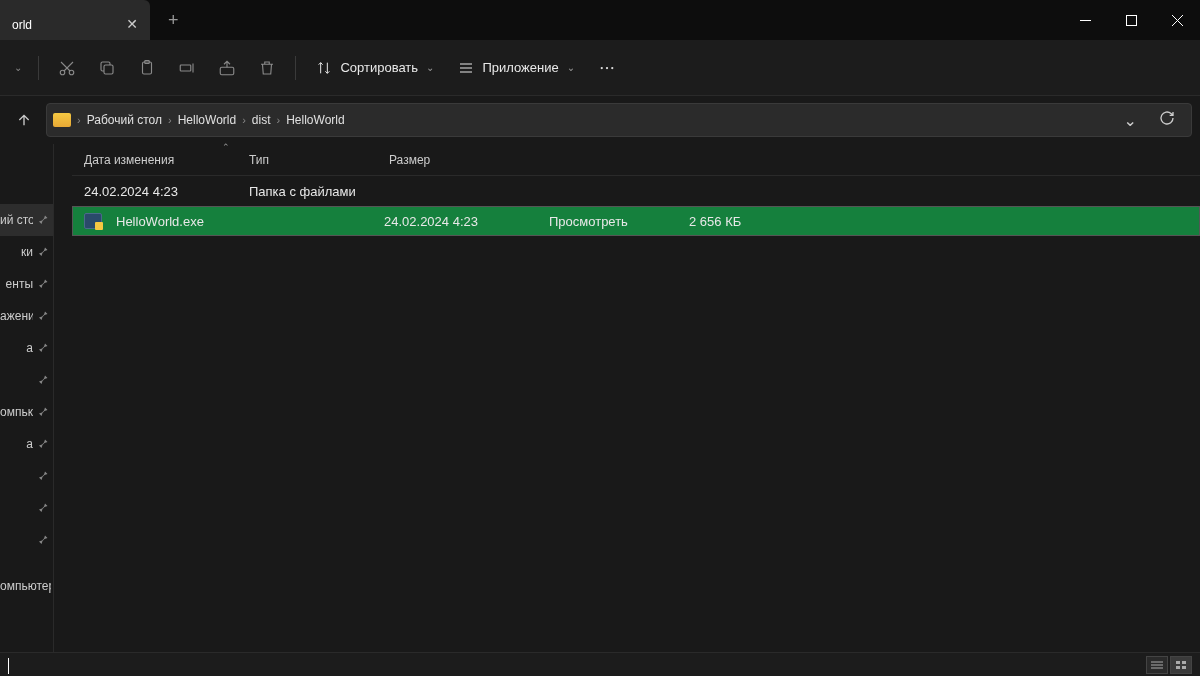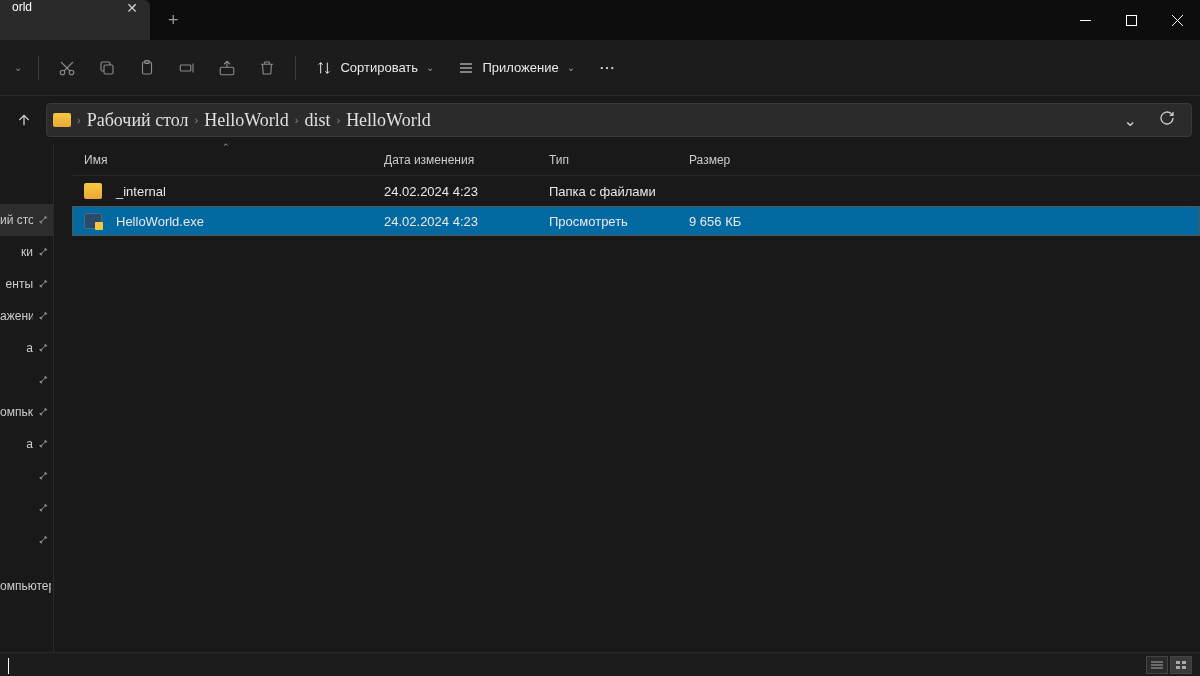--- a/index.html
+++ b/index.html
@@ -1,41 +1,41 @@
 <!DOCTYPE html>
 <html><head>
 <meta charset="utf-8">
 <style>
 * { margin: 0; padding: 0; box-sizing: border-box; font-family: 'Segoe UI', sans-serif; }
 body { background: #1a1a1a; color: #e0e0e0; width: 1200px; height: 676px; overflow: hidden; position: relative; }
 
 
 .titlebar { height: 40px; background: #0d0d0d; display: flex; align-items: center; }
-.tab { height: 40px; background: #2a2a2a; display: flex; align-items: flex-start; padding: 0 12px; gap: 10px; min-width: 150px; border-top-right-radius: 6px; }
+.tab { height: 40px; background: #2a2a2a; display: flex; align-items: flex-end; padding: 8px 12px; gap: 10px; min-width: 150px; border-top-right-radius: 6px; }
 .tab-title { font-size: 12px; color: #fff; }
 .tab-close { color: #ccc; font-size: 14px; cursor: pointer; margin-left: auto; }
 .new-tab { color: #999; font-size: 18px; padding: 0 18px; cursor: pointer; }
 .win-controls { margin-left: auto; display: flex; }
 .win-btn { width: 46px; height: 40px; display: flex; align-items: center; justify-content: center; color: #fff; cursor: pointer; }
 .win-btn svg { width: 11px; height: 11px; }
 
 
 .toolbar { height: 56px; background: #1c1c1c; display: flex; align-items: center; padding: 0 8px; gap: 4px; border-bottom: 1px solid #2a2a2a; }
 .tool-btn { width: 36px; height: 36px; display: flex; align-items: center; justify-content: center; cursor: pointer; border-radius: 4px; color: #8a8a8a; }
 .tool-btn svg { width: 18px; height: 18px; }
 .tool-sep { width: 1px; height: 24px; background: #3a3a3a; margin: 0 6px; }
 .tool-chevron { color: #8a8a8a; font-size: 10px; padding: 0 6px; cursor: pointer; }
 .tool-label-btn { display: flex; align-items: center; gap: 8px; padding: 0 10px; height: 36px; cursor: pointer; color: #e8e8e8; font-size: 13px; border-radius: 4px; }
 
 
 .addr-row { height: 48px; background: #191919; display: flex; align-items: center; padding: 0 8px; gap: 6px; }
 .nav-btn { width: 32px; height: 32px; display: flex; align-items: center; justify-content: center; cursor: pointer; color: #ccc; border-radius: 4px; }
 .addr-box { flex: 1; height: 34px; background: #2b2b2b; border: 1px solid #3a3a3a; border-radius: 4px; display: flex; align-items: center; padding: 0 6px; gap: 6px; }
 .folder-small { width: 18px; height: 14px; background: linear-gradient(#f5c842, #e8a935); border-radius: 2px; }
-.crumb { color: #e0e0e0; font-size: 18px; cursor: pointer; font-family: Liberation Serif, serif; }
+.crumb { color: #e0e0e0; font-size: 12px; cursor: pointer; }
 .crumb-sep { color: #888; font-size: 11px; }
 .addr-dd { margin-left: auto; color: #ccc; cursor: pointer; padding: 0 6px; }
 .addr-refresh { color: #ccc; cursor: pointer; padding: 0 10px; }
 .search-box { width: 200px; height: 34px; background: #2b2b2b; border: 1px solid #3a3a3a; border-radius: 4px; display: flex; align-items: center; padding: 0 10px; }
 .search-box input { flex: 1; background: transparent; border: none; outline: none; color: #888; font-size: 13px; }
 .search-icon { color: #ccc; }
 
 
 .main { display: flex; height: calc(100% - 40px - 56px - 48px - 24px); }
 .sidebar { width: 54px; background: #191919; border-right: 1px solid #2a2a2a; position: relative; overflow: hidden; }
@@ -48,21 +48,21 @@
 .filelist { flex: 1; background: #191919; display: flex; flex-direction: column; }
 .scroll-gap { width: 18px; background: #191919; }
 .columns { height: 32px; display: flex; align-items: center; border-bottom: 1px solid #2a2a2a; font-size: 12px; color: #ccc; position: relative; }
 .col { padding-left: 12px; display: flex; align-items: center; gap: 6px; }
 .col-name { width: 300px; }
 .col-date { width: 165px; }
 .col-type { width: 140px; align-items: center; }
 .col-size { width: 100px; justify-content: flex-start; padding-right: 12px; }
 .sort-ind { position: absolute; left: 150px; top: -2px; color: #999; font-size: 9px; }
 .file-row { height: 30px; display: flex; align-items: center; font-size: 13px; color: #e8e8e8; cursor: pointer; }
-.file-row.selected { background: #0369a1; outline: 1px solid #555; outline-offset: -1px; }
+.file-row.selected { background: #15803d; outline: 1px solid #555; outline-offset: -1px; }
 .file-row .col { padding-left: 12px; }
 .file-icon { width: 18px; height: 16px; margin-right: 8px; flex-shrink: 0; }
 .folder-icon-y { background: linear-gradient(#f5c842, #e8a935); border-radius: 2px; }
 .exe-icon { background: #2a4a6a; border: 1px solid #4a6a8a; border-radius: 2px; position: relative; }
 .exe-icon::after { content: ''; position: absolute; right: -2px; bottom: -2px; width: 8px; height: 8px; background: #f5c842; border-radius: 1px; }
 
 
 .statusbar { position: absolute; bottom: 0; left: 0; right: 0; height: 24px; background: #1c1c1c; border-top: 1px solid #2a2a2a; display: flex; align-items: center; padding: 0 8px; }
 .status-views { margin-left: auto; display: flex; gap: 2px; }
 .view-btn { width: 22px; height: 18px; background: #2a2a2a; border: 1px solid #444; cursor: pointer; display: flex; align-items: center; justify-content: center; }
@@ -263,39 +263,32 @@
         </svg>
       </div>
     <div style="height:14px"></div>
     <div class="side-item">
         <span class="side-text">омпьютер</span>
       </div>
   </div>
   <div class="scroll-gap"></div>
   <div class="filelist">
     <div class="columns">
-      <div class="col col-name">
-          <span>Имя</span>
-        </div>
       <span class="sort-ind">⌃</span>
       <div class="col col-date">
           <span>Дата изменения</span>
         </div>
       <div class="col col-type">
           <span>Тип</span>
         </div>
       <div class="col col-size">
           <span>Размер</span>
         </div>
     </div>
     <div class="file-row">
-      <div class="col col-name">
-          <div class="file-icon folder-icon-y"></div>
-          <span>_internal</span>
-        </div>
       <div class="col col-date">
           <span>24.02.2024 4:23</span>
         </div>
       <div class="col col-type">
           <span>Папка с файлами</span>
         </div>
       <div class="col col-size">
           <span></span>
         </div>
     </div>
@@ -304,21 +297,21 @@
           <div class="file-icon exe-icon"></div>
           <span>HelloWorld.exe</span>
         </div>
       <div class="col col-date">
           <span>24.02.2024 4:23</span>
         </div>
       <div class="col col-type">
           <span>Просмотреть</span>
         </div>
       <div class="col col-size">
-          <span>9 656 КБ</span>
+          <span>2 656 КБ</span>
         </div>
     </div>
   </div>
 </div>
 
 <div class="statusbar">
   <span class="cursor-blink"></span>
   <div class="status-views">
     <div class="view-btn">
       <svg width="12" height="10" viewBox="0 0 12 10" stroke="#aaa" stroke-width="1">

